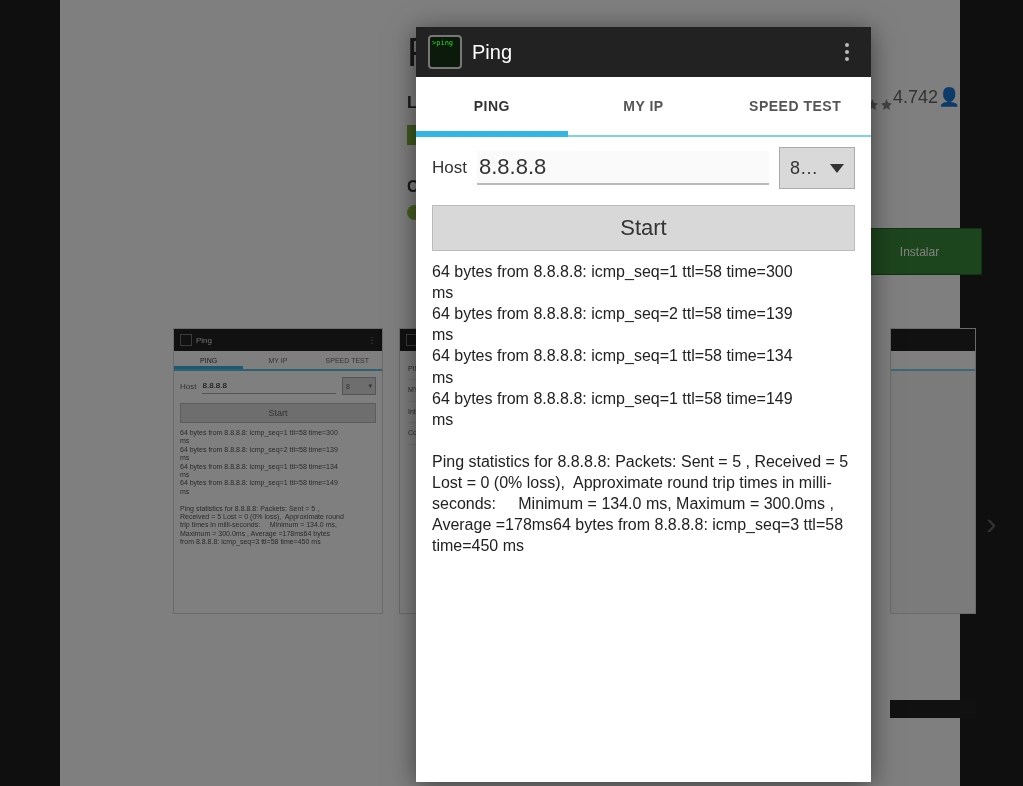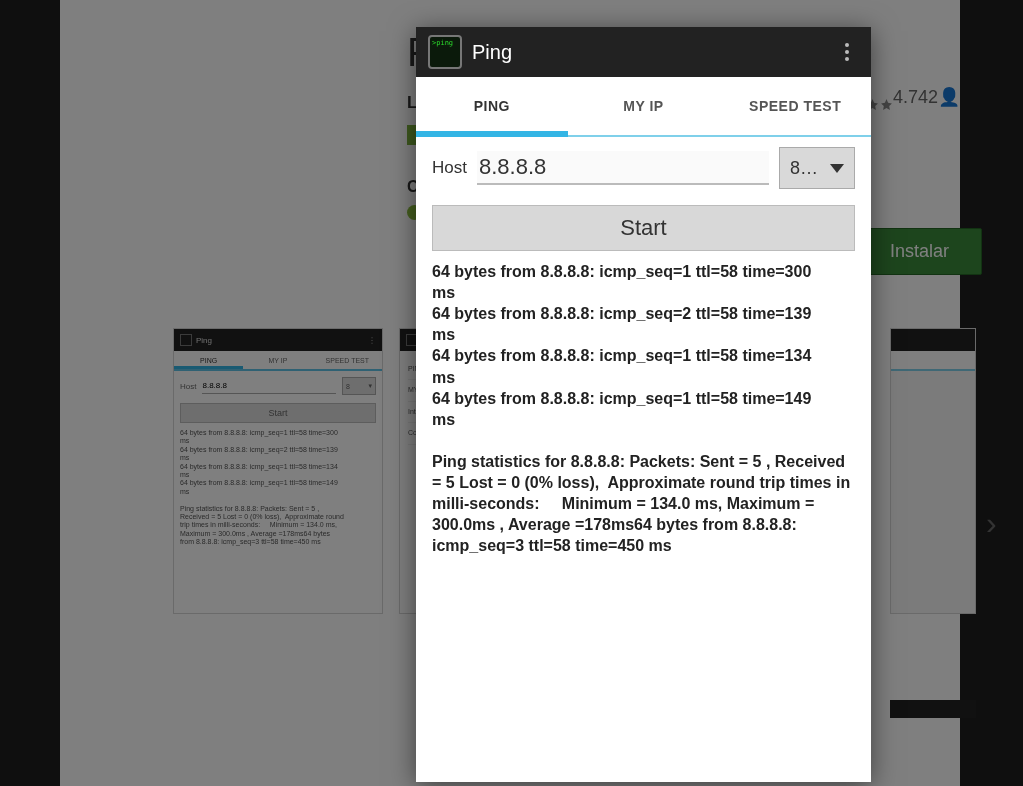--- a/index.html
+++ b/index.html
@@ -38,21 +38,21 @@
   .pegi-badge { width:16px; height:20px; background:#7db23c; display:inline-block; }
 
   .contiene { position:absolute; left:347px; top:178px; font-size:16px; font-weight:bold; color:#333; }
   .esta-row { position:absolute; left:347px; top:204px; font-size:15px; color:#777; display:flex; align-items:center; gap:6px;}
   .info-ico { width:15px; height:15px; background:#8bbf3f; border-radius:50%; }
   .wishlist-row { position:absolute; left:357px; top:242px; display:flex; align-items:center; gap:10px; color:#555; font-size:16px;}
   .bookmark-ico { width:18px; height:20px; border:1.5px solid #555; border-radius:2px; position:relative;}
 
   .install-btn {
     position:absolute; left:797px; top:228px; width:125px; height:47px;
-    background:#3a8b3a; border:1px solid #256725; color:#fff; font-size:18px;
+    background:#3a8b3a; border:1px solid #256725; color:#fff; font-size:12px;
     display:flex; align-items:center; justify-content:center; border-radius:2px;
   }
 
   .rating-area {
     position:absolute; left:806px; top:86px; display:flex; align-items:flex-end; 
     color:#666; font-size:18px;
   }
   .stars { display:flex; gap:1px; }
   .star { width:13px; height:13px; }
   .star svg { fill:#888; }
@@ -138,21 +138,21 @@
   .m-dropdown .tri {
     width:0;height:0;border-left:7px solid transparent;border-right:7px solid transparent;border-top:9px solid #333;
   }
 
   .m-start {
     margin:10px 16px 6px 16px; height:46px; background:#d8d8d8; border:1px solid #bbb;
     display:flex; align-items:center; justify-content:center; font-size:22px; color:#333;
   }
 
   .m-output {
-    padding: 4px 16px; font-size:16px; line-height:1.32; color:#222; white-space:pre-wrap;font-weight:bold;
+    padding: 4px 16px; font-size:16px; line-height:1.32; color:#222; white-space:pre-wrap;
   }
 </style>
 </head>
 <body>
 
 <div class="bg-page">
   <div class="bg-card">
 
 
     <div class="details">

